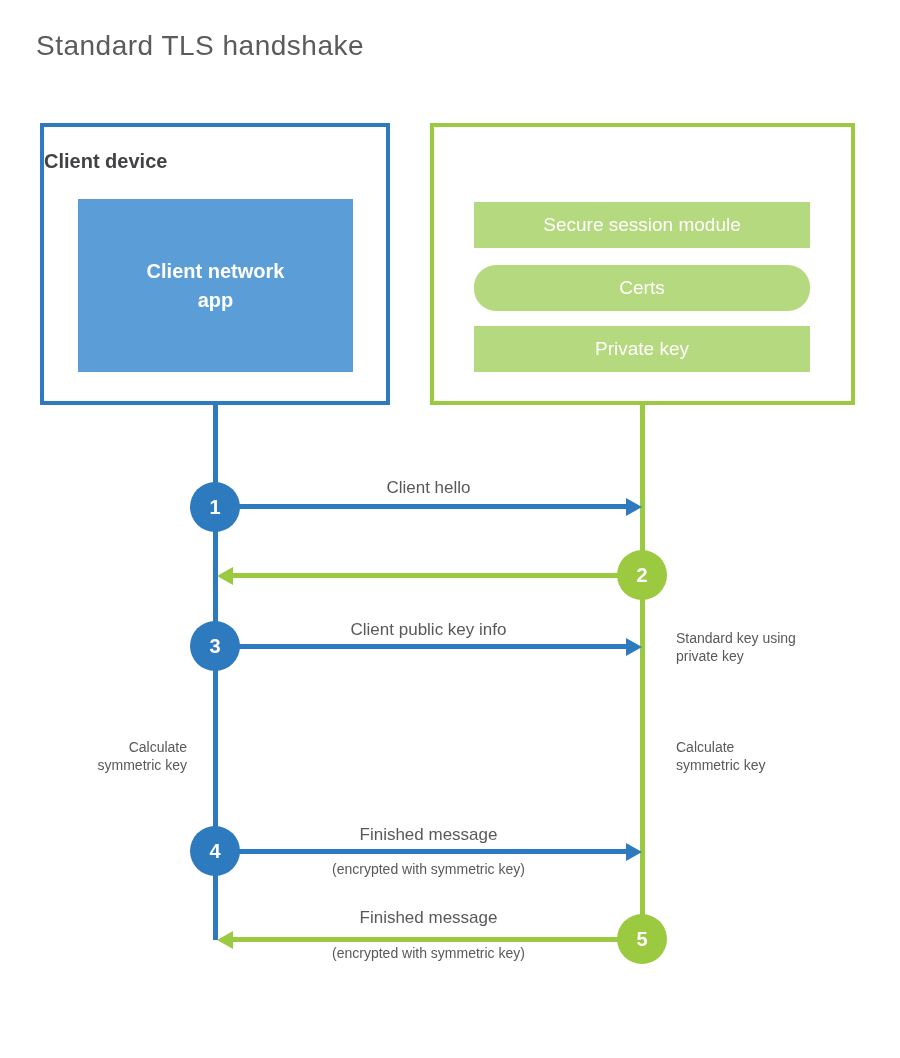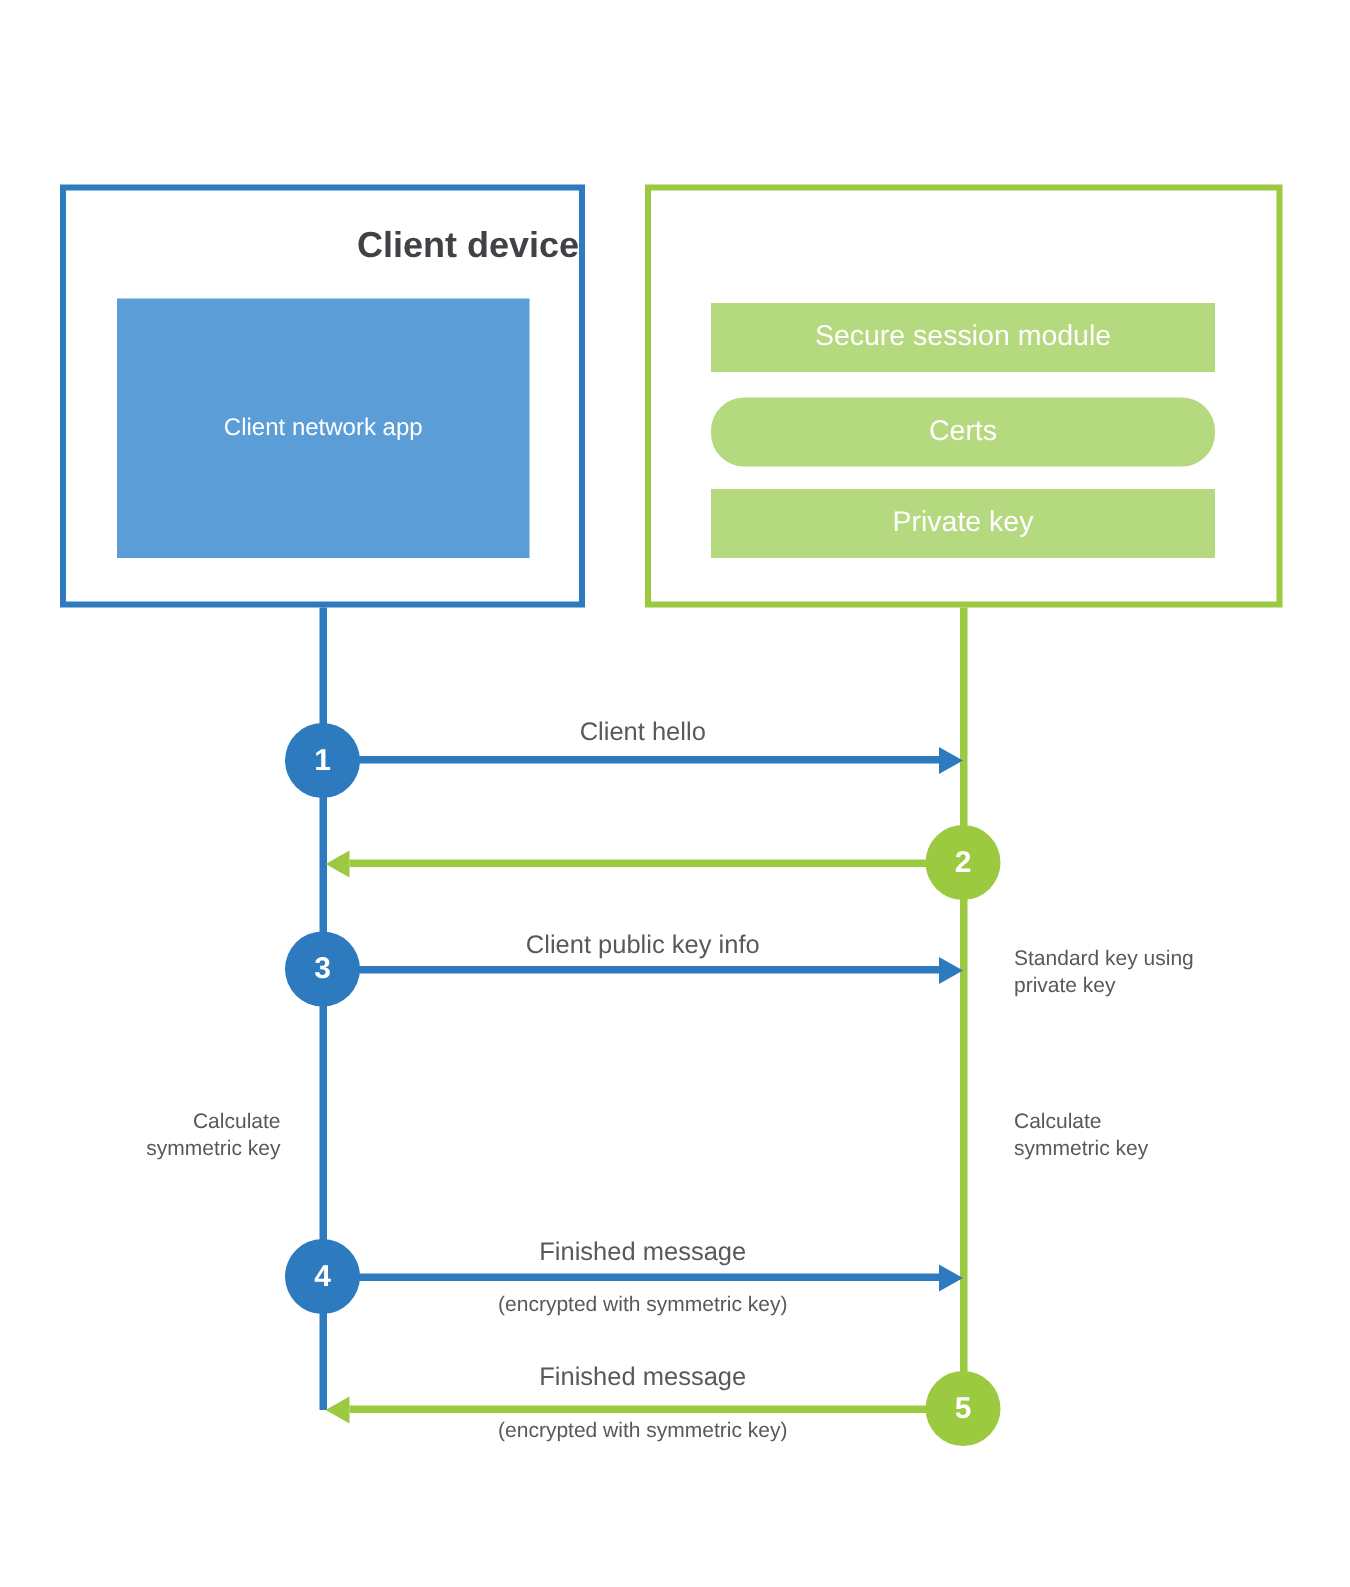--- a/index.html
+++ b/index.html
@@ -9,28 +9,27 @@
   }
   .title{
     position:absolute;left:36px;top:30px;margin:0;
     font-size:28px;font-weight:300;color:#5a5b5d;letter-spacing:0.5px;
   }
   
   .actor{position:absolute;top:123px;height:282px;background:#fff;box-sizing:border-box;}
   .actor.client{left:40px;width:350px;border:4px solid var(--blue,#2e7abe);}
   .actor.server{left:430px;width:425px;border:4px solid var(--green,#9bc93f);}
   .actor-title{
-    margin-top:23px;text-align:right;font-size:24px;font-weight:700;
+    margin-top:23px;text-align:left;font-size:20px;font-weight:700;
     color:var(--heading,#414245);
-    padding-left:42px;
   }
   .client-app{
     position:absolute;left:34px;top:72px;width:275px;height:173px;
-    background:var(--blue_fill,#5b9dd6);color:#fff;font-size:16px;
-    display:flex;align-items:center;justify-content:center;text-align:center;
+    background:var(--blue_fill,#5b9dd6);color:#fff;font-size:20px;
+    display:flex;align-items:center;justify-content:center;text-align:center;font-weight:bold;
   }
   .client-app span{display:block;width:150px;line-height:1.45;}
   .server-bar{
     position:absolute;left:40px;width:336px;height:46px;
     background:var(--green_fill,#b5d97e);color:#fff;font-size:19px;
     display:flex;align-items:center;justify-content:center;
   }
   .server-bar.b1{top:75px;} .server-bar.b2{top:138px;border-radius:22px;} .server-bar.b3{top:199px;}
   
   .lifeline{position:absolute;top:405px;width:5px;height:535px;}
@@ -56,20 +55,21 @@
   .msg.main{font-size:17px;}
   .msg.sub{font-size:14px;}
   .note{position:absolute;font-size:14px;line-height:17.5px;color:var(--text,#58595b);}
   .note.right-align{text-align:right;}
 </style>
 </head>
 <body>
 
 <div class="canvas">
 
+  <h1 class="title">Standard TLS handshake</h1>
 
   <div class="actor client">
     <div class="actor-title">Client device</div>
     <div class="client-app">
       <span>Client network app</span>
     </div>
   </div>
 
   <div class="actor server">
     <div class="server-bar b1">Secure session module</div>

